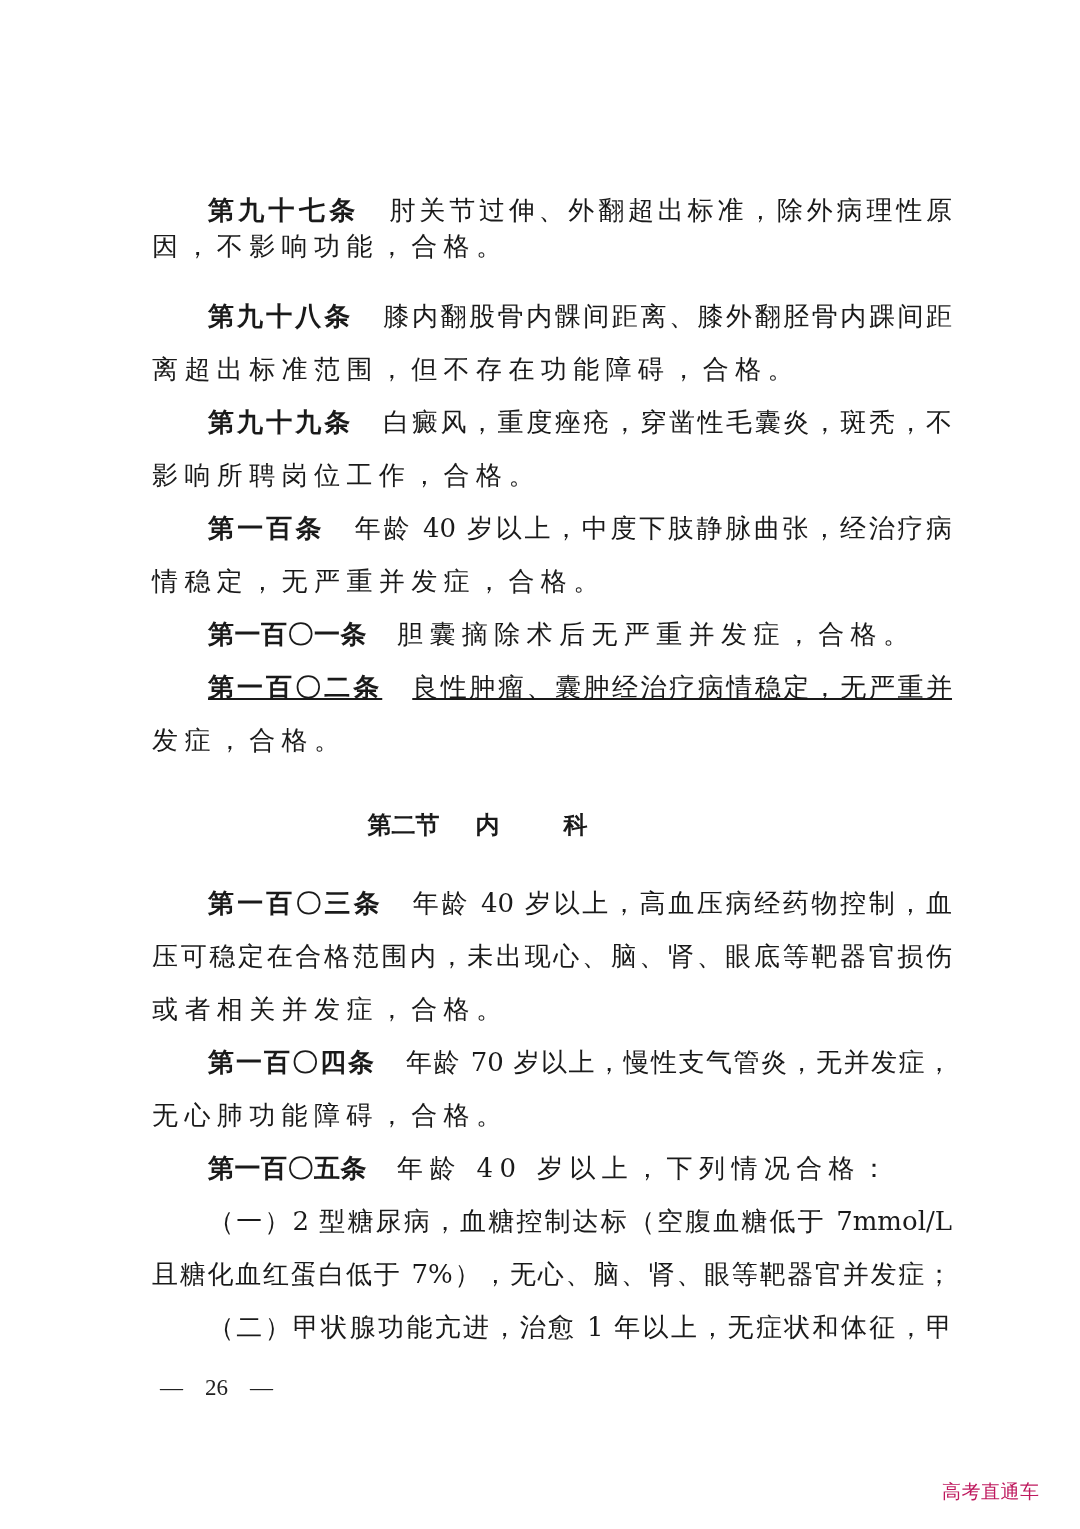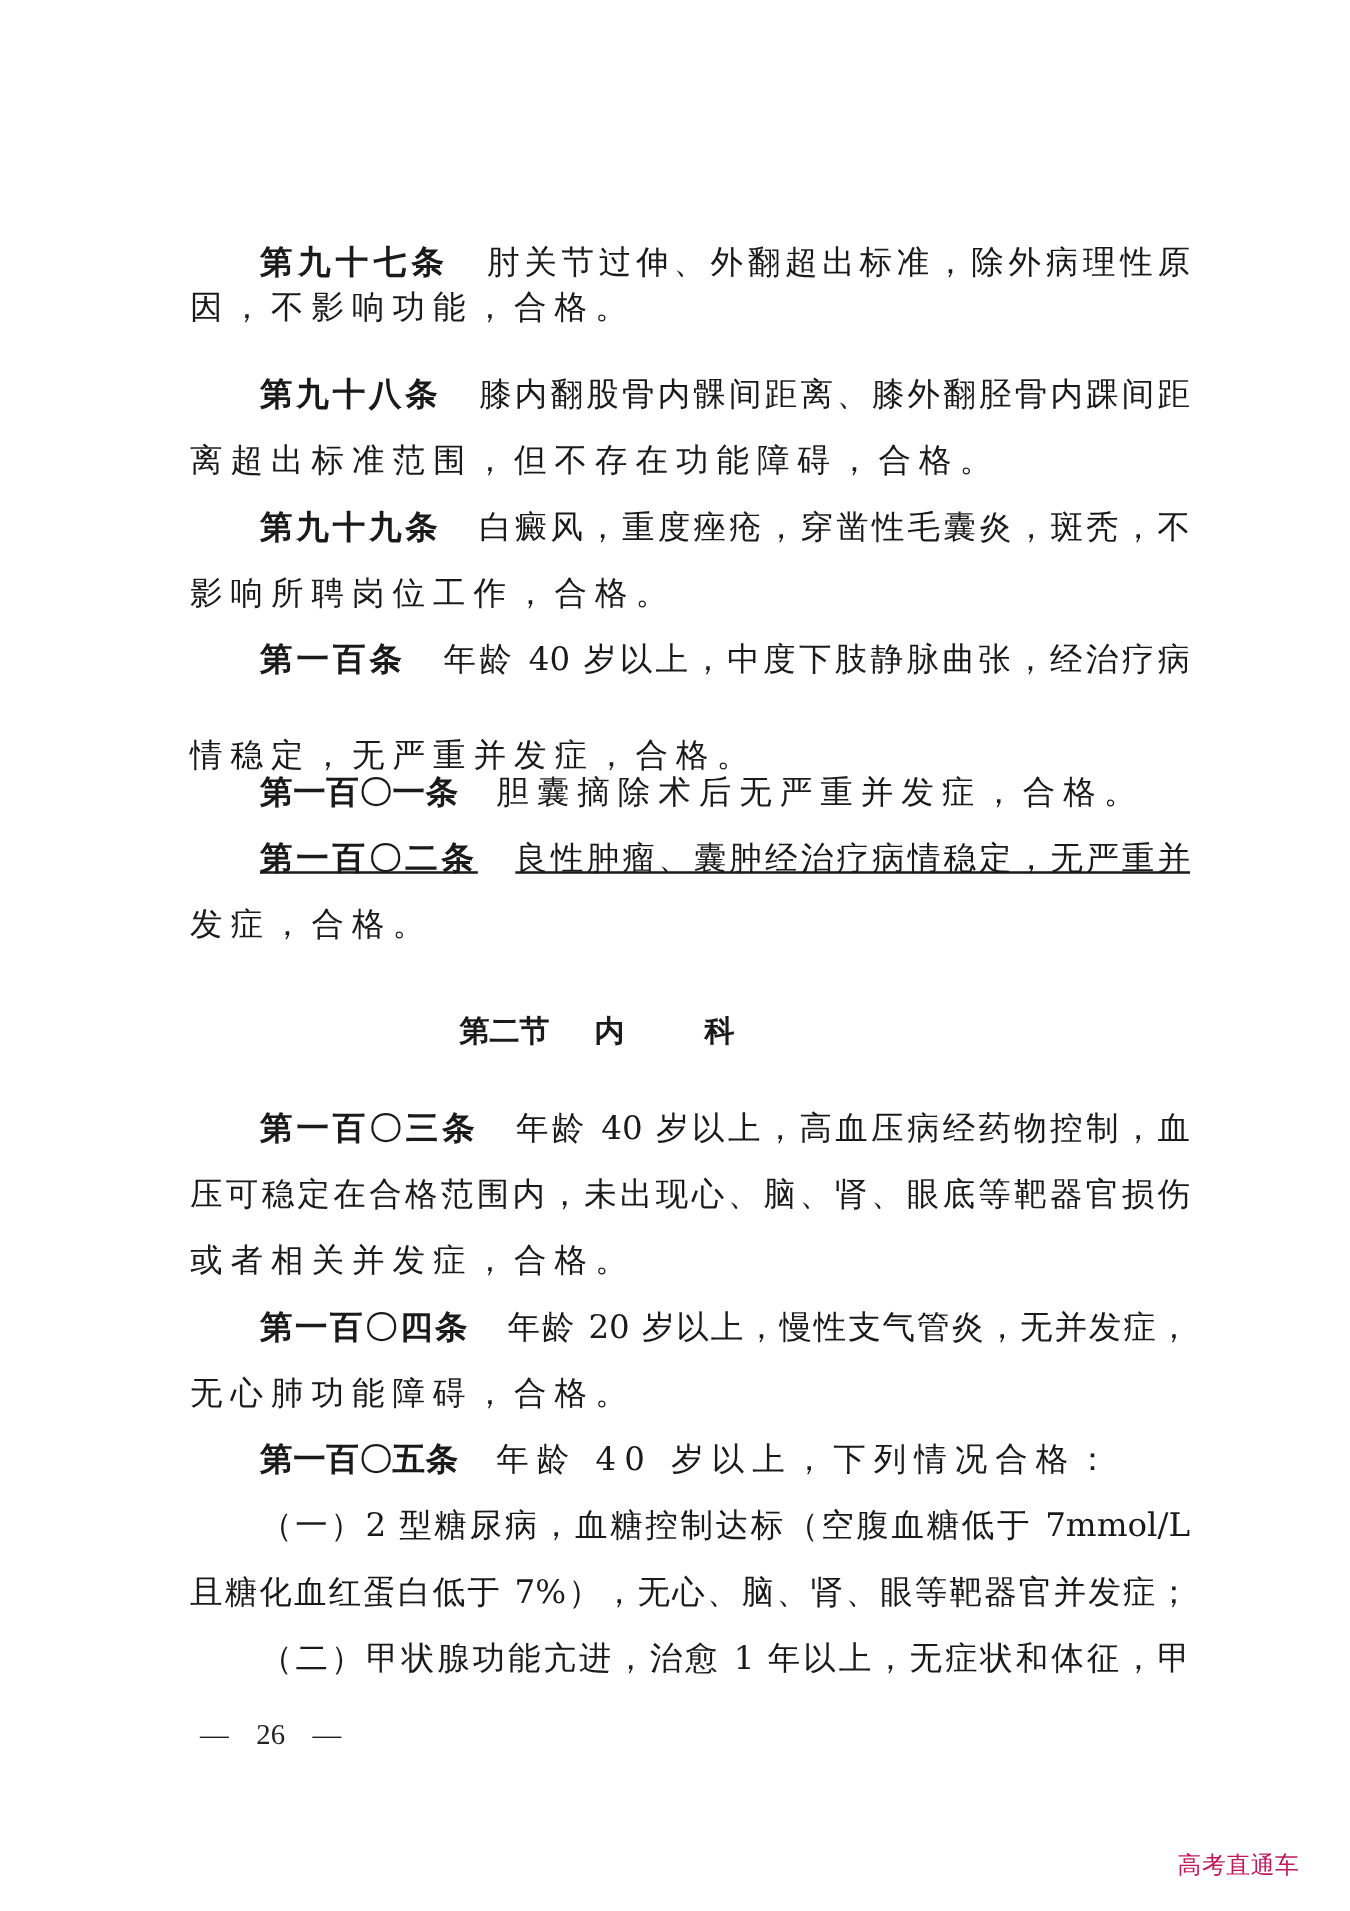--- a/index.html
+++ b/index.html
@@ -88,21 +88,21 @@
   <div class="line" style="top:349px;">离超出标准范围，但不存在功能障碍，合格。</div>
 
   <div class="line indent justify" style="top:402px;">
     <span class="art-no">第九十九条</span><span>白癜风，重度痤疮，穿凿性毛囊炎，斑秃，不</span>
   </div>
   <div class="line" style="top:455px;">影响所聘岗位工作，合格。</div>
 
   <div class="line indent justify" style="top:508px;">
     <span class="art-no">第一百条</span><span>年龄 40 岁以上，中度下肢静脉曲张，经治疗病</span>
   </div>
-  <div class="line" style="top:561px;margin-top:24px;">情稳定，无严重并发症，合格。</div>
+  <div class="line" style="top:561px;">情稳定，无严重并发症，合格。</div>
 
   <div class="line indent" style="top:614px;">
     <span class="art-no">第一百〇一条</span><span>胆囊摘除术后无严重并发症，合格。</span>
   </div>
 
   <div class="line indent justify" style="top:667px;text-decoration:underline;">
     <span class="art-no">第一百〇二条</span><span>良性肿瘤、囊肿经治疗病情稳定，无严重并</span>
   </div>
   <div class="line" style="top:720px;">发症，合格。</div>
 
@@ -110,21 +110,21 @@
     <span class="sec-a">第二节</span><span class="sec-b">内</span><span>科</span>
   </div>
 
   <div class="line indent justify" style="top:883px;">
     <span class="art-no">第一百〇三条</span><span>年龄 40 岁以上，高血压病经药物控制，血</span>
   </div>
   <div class="line justify" style="top:936px;">压可稳定在合格范围内，未出现心、脑、肾、眼底等靶器官损伤</div>
   <div class="line" style="top:989px;">或者相关并发症，合格。</div>
 
   <div class="line indent justify" style="top:1042px;">
-    <span class="art-no">第一百〇四条</span><span>年龄 20 岁以上，慢性支气管炎，无并发症，</span>
+    <span class="art-no">第一百〇四条</span><span>年龄 70 岁以上，慢性支气管炎，无并发症，</span>
   </div>
   <div class="line" style="top:1095px;">无心肺功能障碍，合格。</div>
 
   <div class="line indent" style="top:1148px;">
     <span class="art-no">第一百〇五条</span><span>年龄 40 岁以上，下列情况合格：</span>
   </div>
 
   <div class="line indent justify" style="top:1201px;">（一）2 型糖尿病，血糖控制达标（空腹血糖低于 7mmol/L</div>
   <div class="line justify" style="top:1254px;">且糖化血红蛋白低于 7%），无心、脑、肾、眼等靶器官并发症；</div>
 

